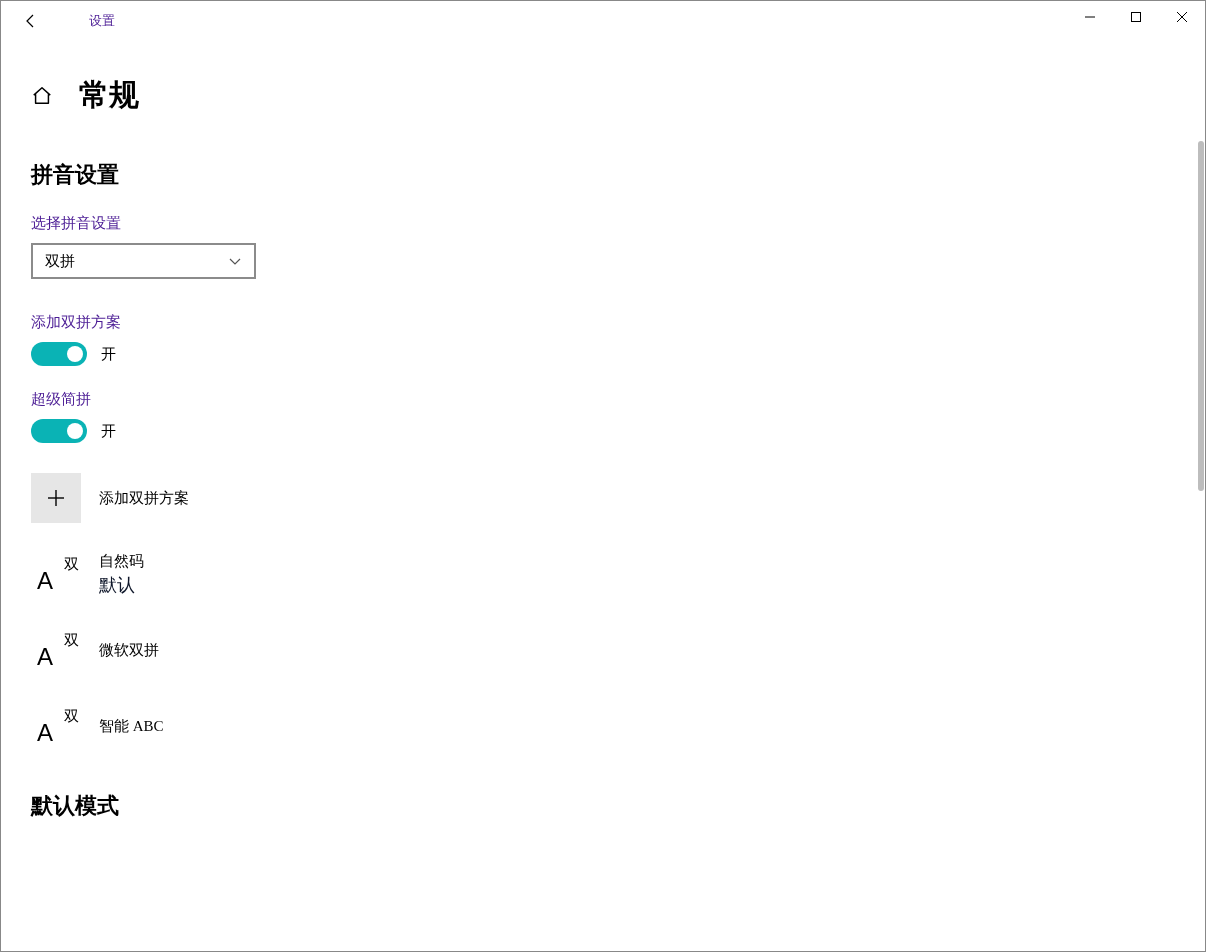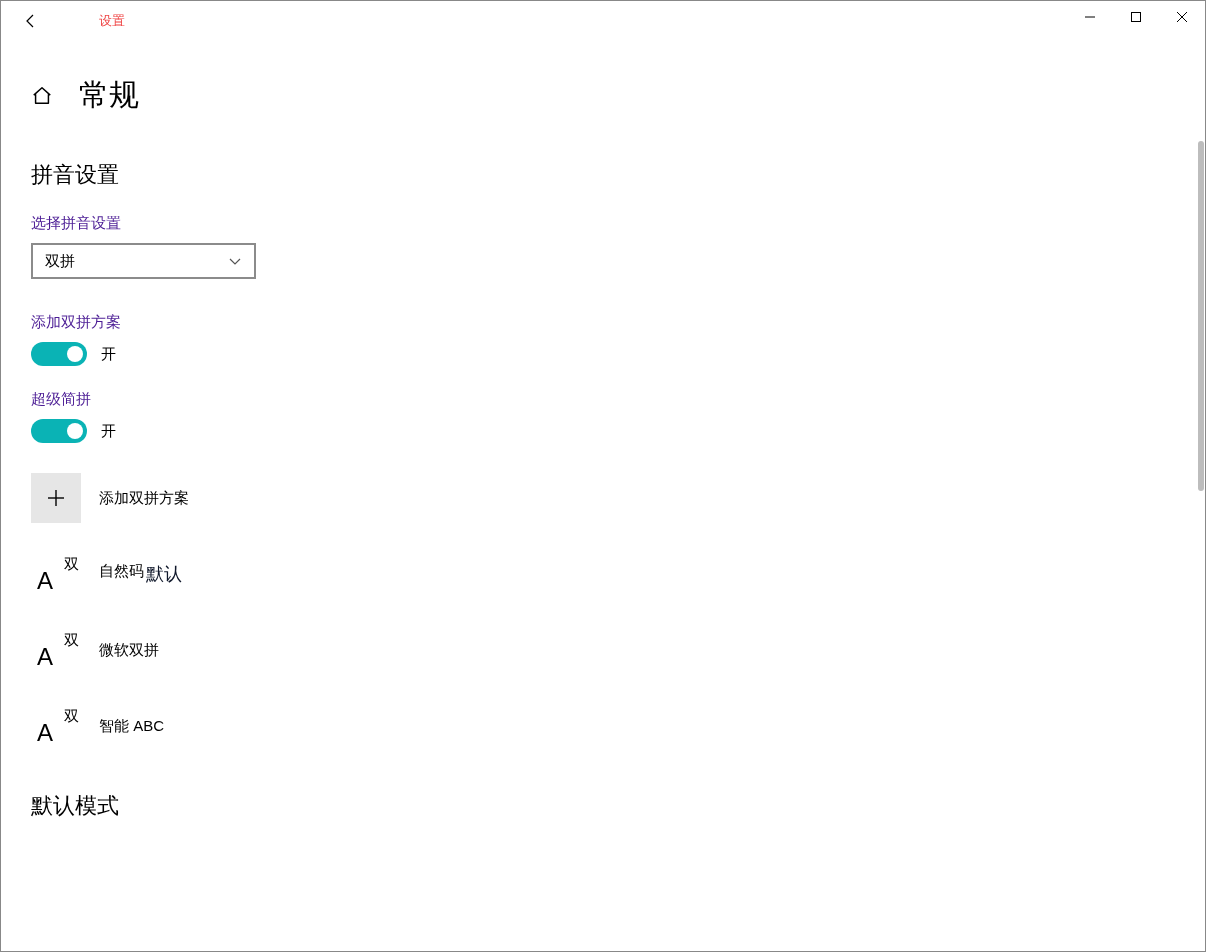--- a/index.html
+++ b/index.html
@@ -22,22 +22,22 @@
     width: 40px;
     height: 40px;
     display: flex;
     align-items: center;
     justify-content: center;
     cursor: pointer;
     margin-left: 10px;
   }
   .title-text {
     font-size: 13px;
-    color: #ef4444;
-    margin-left: 48px;
+    color: #4c1d95;
+    margin-left: 38px;
   }
   .win-controls {
     position: absolute;
     right: 0;
     top: 0;
     display: flex;
   }
   .win-btn {
     width: 46px;
     height: 32px;
@@ -59,26 +59,26 @@
     margin-top: 14px;
     margin-bottom: 44px;
   }
   .home-icon {
     display: flex;
     align-items: center;
     justify-content: center;
   }
   .page-title {
     font-size: 30px;
-    font-weight: 400;
+    font-weight: 700;
     color: #000;
   }
   .section-title {
     font-size: 22px;
-    font-weight: 400;
+    font-weight: 700;
     color: #000;
     margin-bottom: 24px;
   }
   .field-label {
     font-size: 15px;
     color: #4c1d95;
     margin-bottom: 10px;
   }
   .dropdown {
     width: 225px;
@@ -155,21 +155,23 @@
   }
   .scheme-icon .shuang {
     font-size: 15px;
     color: #000;
     position: absolute;
     right: 2px;
     top: 6px;
   }
   .scheme-text {
     display: flex;
+    flex-direction: column;
     gap: 2px;
+    font-family: Liberation Serif, serif;
   }
   .scheme-name {
     font-size: 15px;
     color: #000;
   }
   .scheme-sub {
     font-size: 18px;
     color: #0f172a;
   }
   .default-mode-section {

